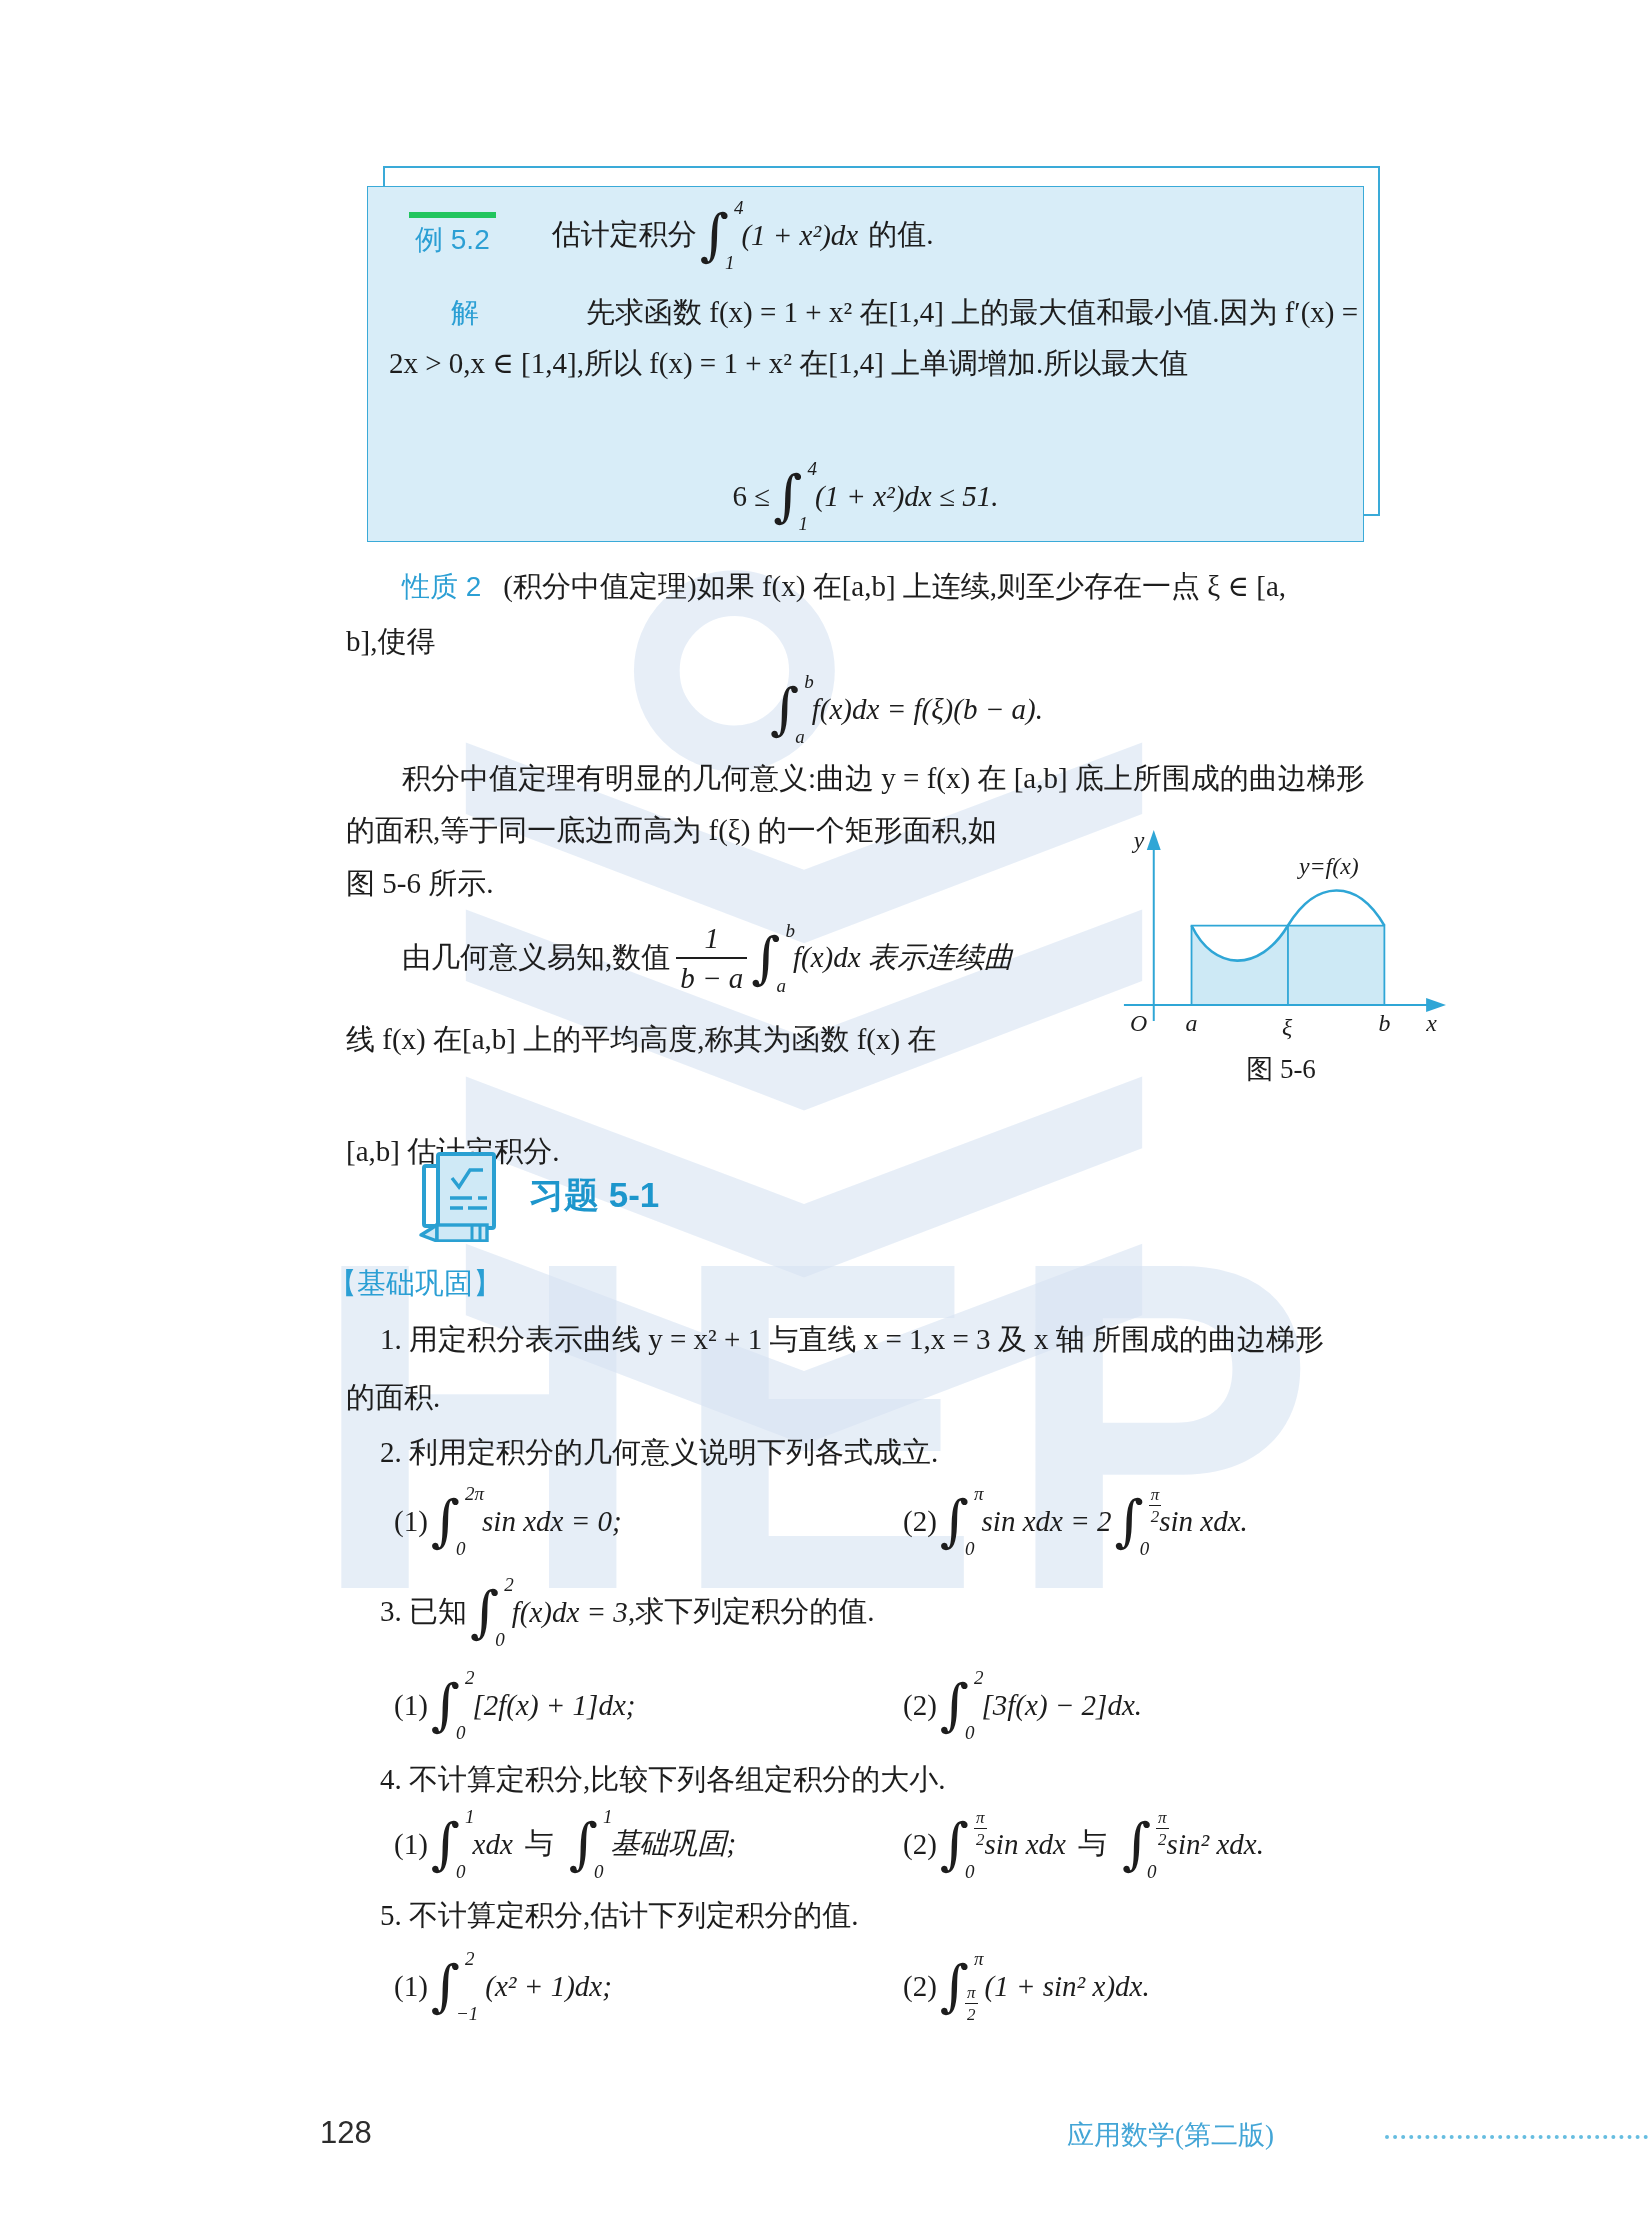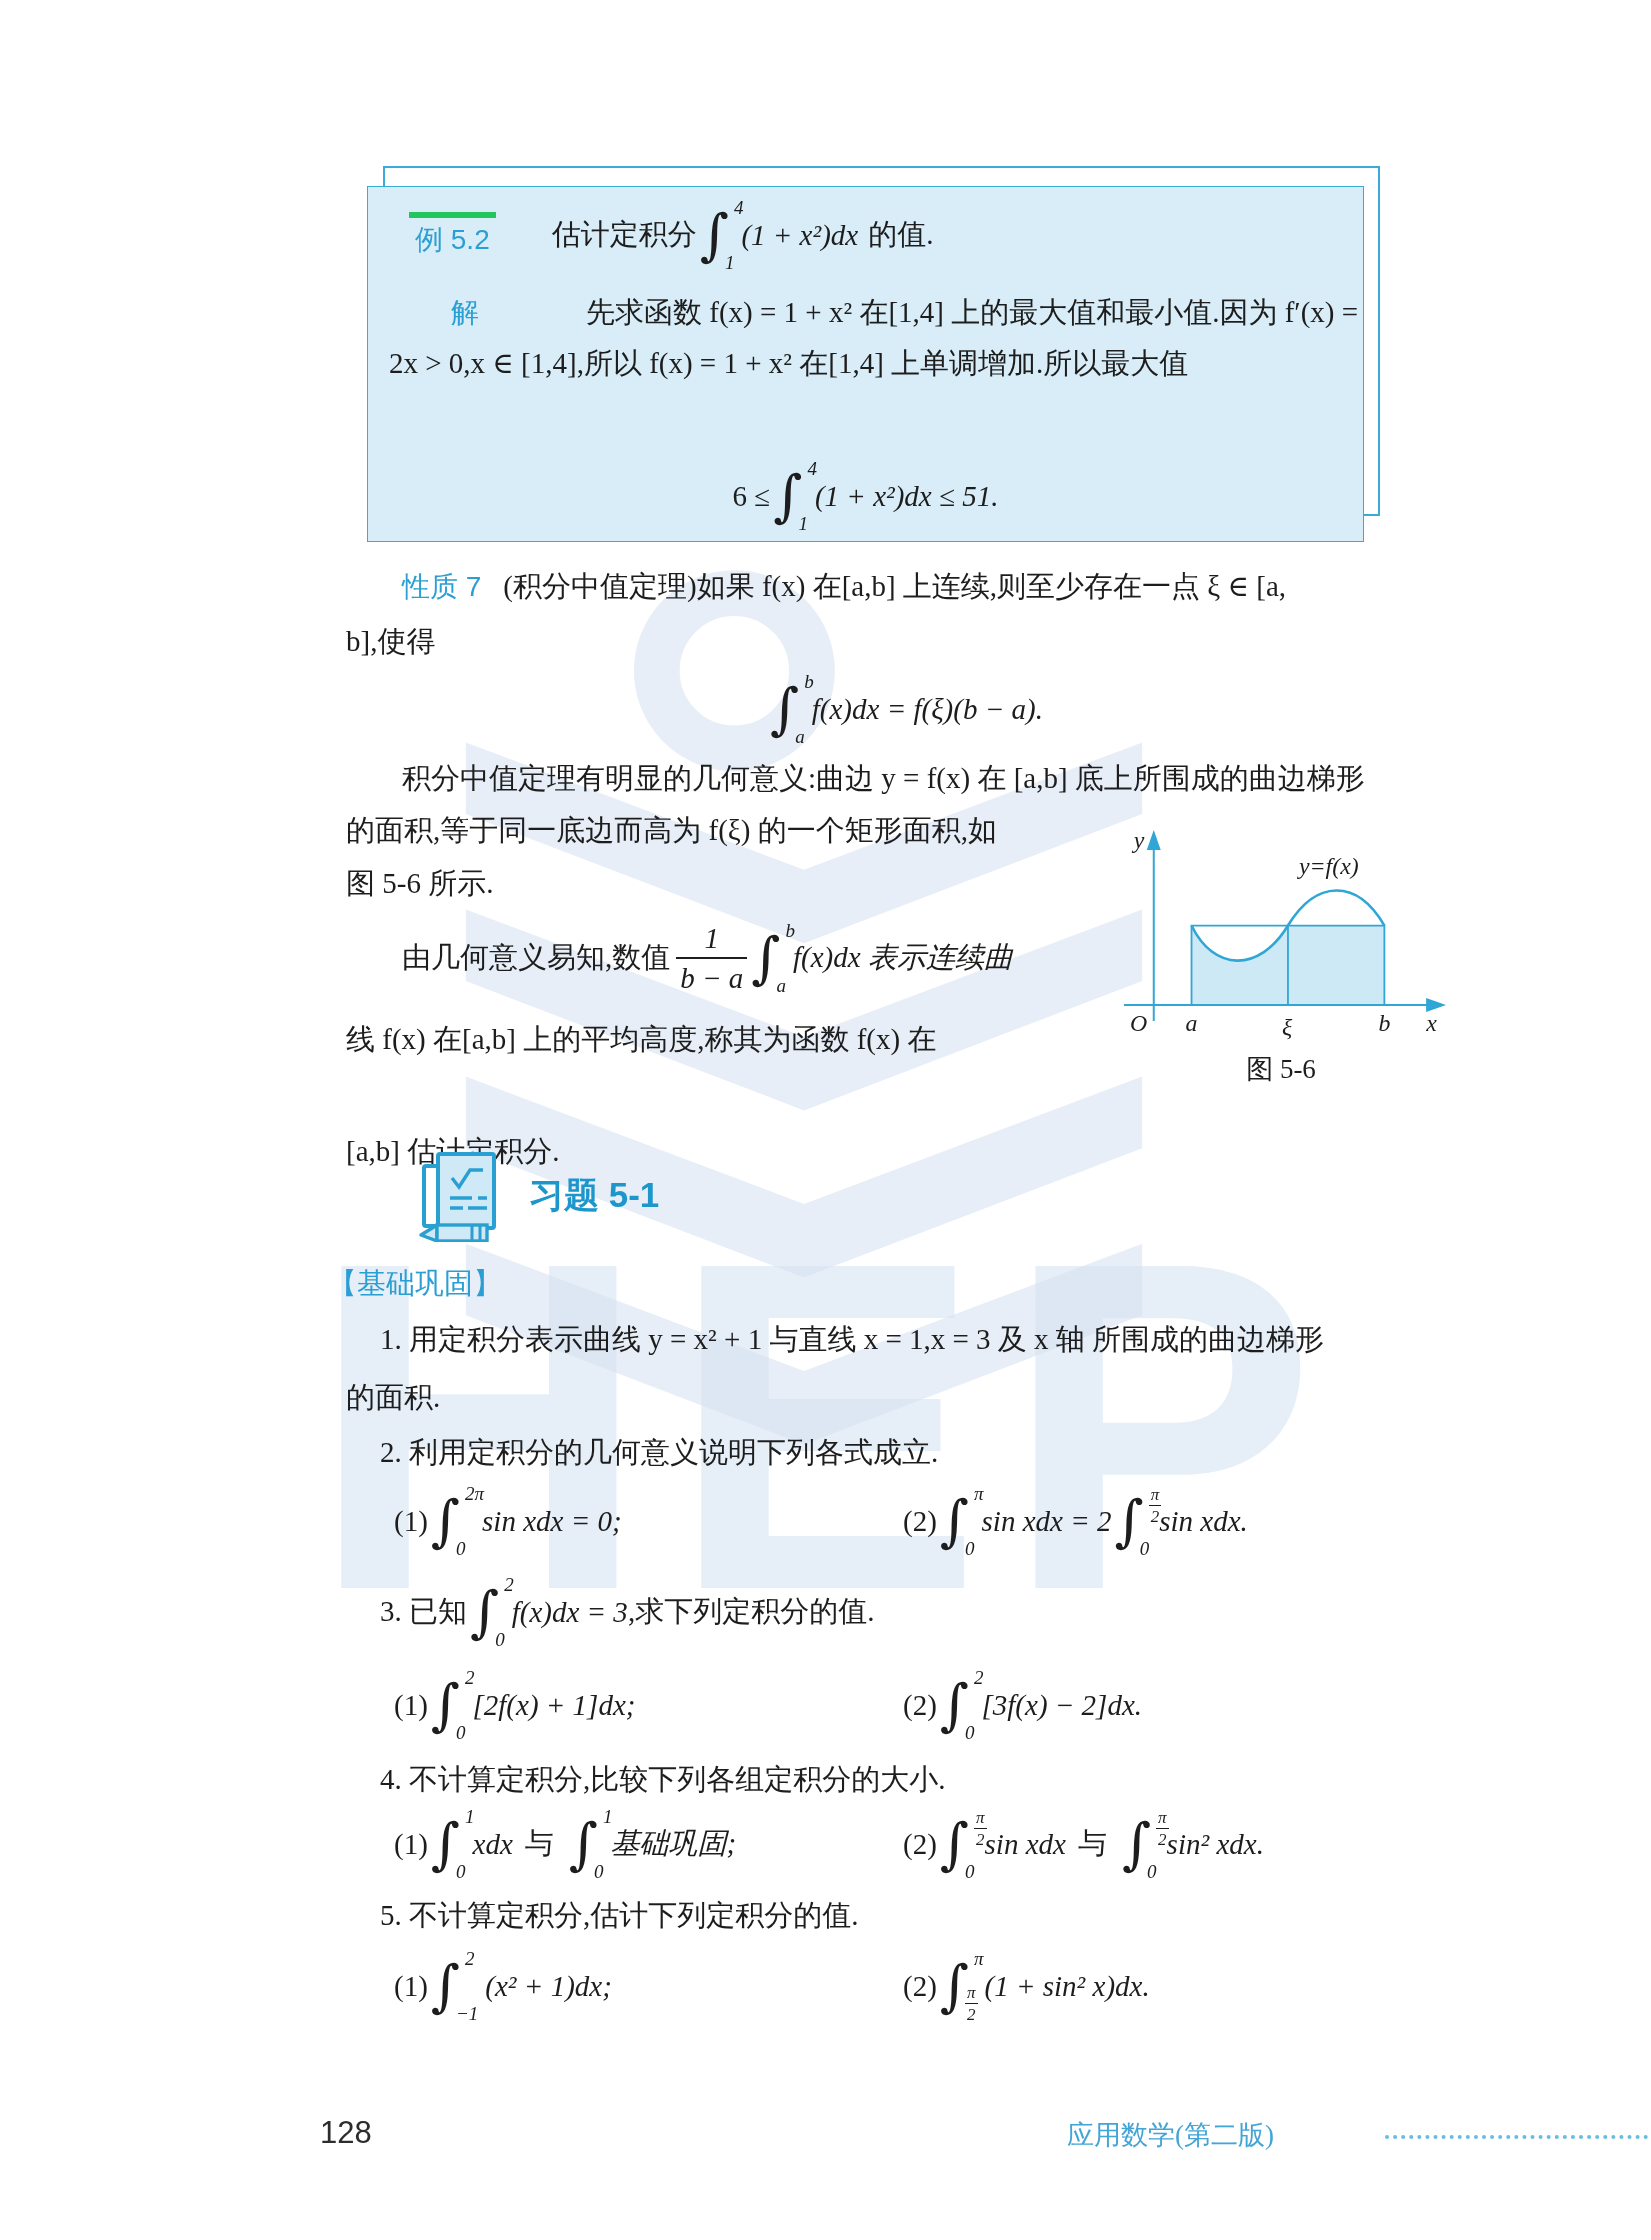--- a/index.html
+++ b/index.html
@@ -110,21 +110,21 @@
               <span class="u">4</span>
               <span class="d">1</span>
             </span>
           </span>
         <span class="mt">(1 + x²)dx ≤ 51.</span>
       </div>
     </div>
   </div>
 
   <div class="row" style="left:402px;top:563px;height:48px;">
-    <span class="blue" style="font-size:28px;">性质 7</span>
+    <span class="blue" style="font-size:28px;">性质 2</span>
     <span style="margin-left:22px;">(积分中值定理)如果 f(x) 在[a,b] 上连续,则至少存在一点 ξ ∈ [a,</span>
   </div>
   <div class="row" style="left:346px;top:618px;height:48px;">
     <span>b],使得</span>
   </div>
   <div class="row" style="left:346px;top:665px;width:1118px;height:88px;justify-content:center;">
     <span class="mi">
         <span class="s">∫</span>
         <span class="l">
           <span class="u">b</span>

